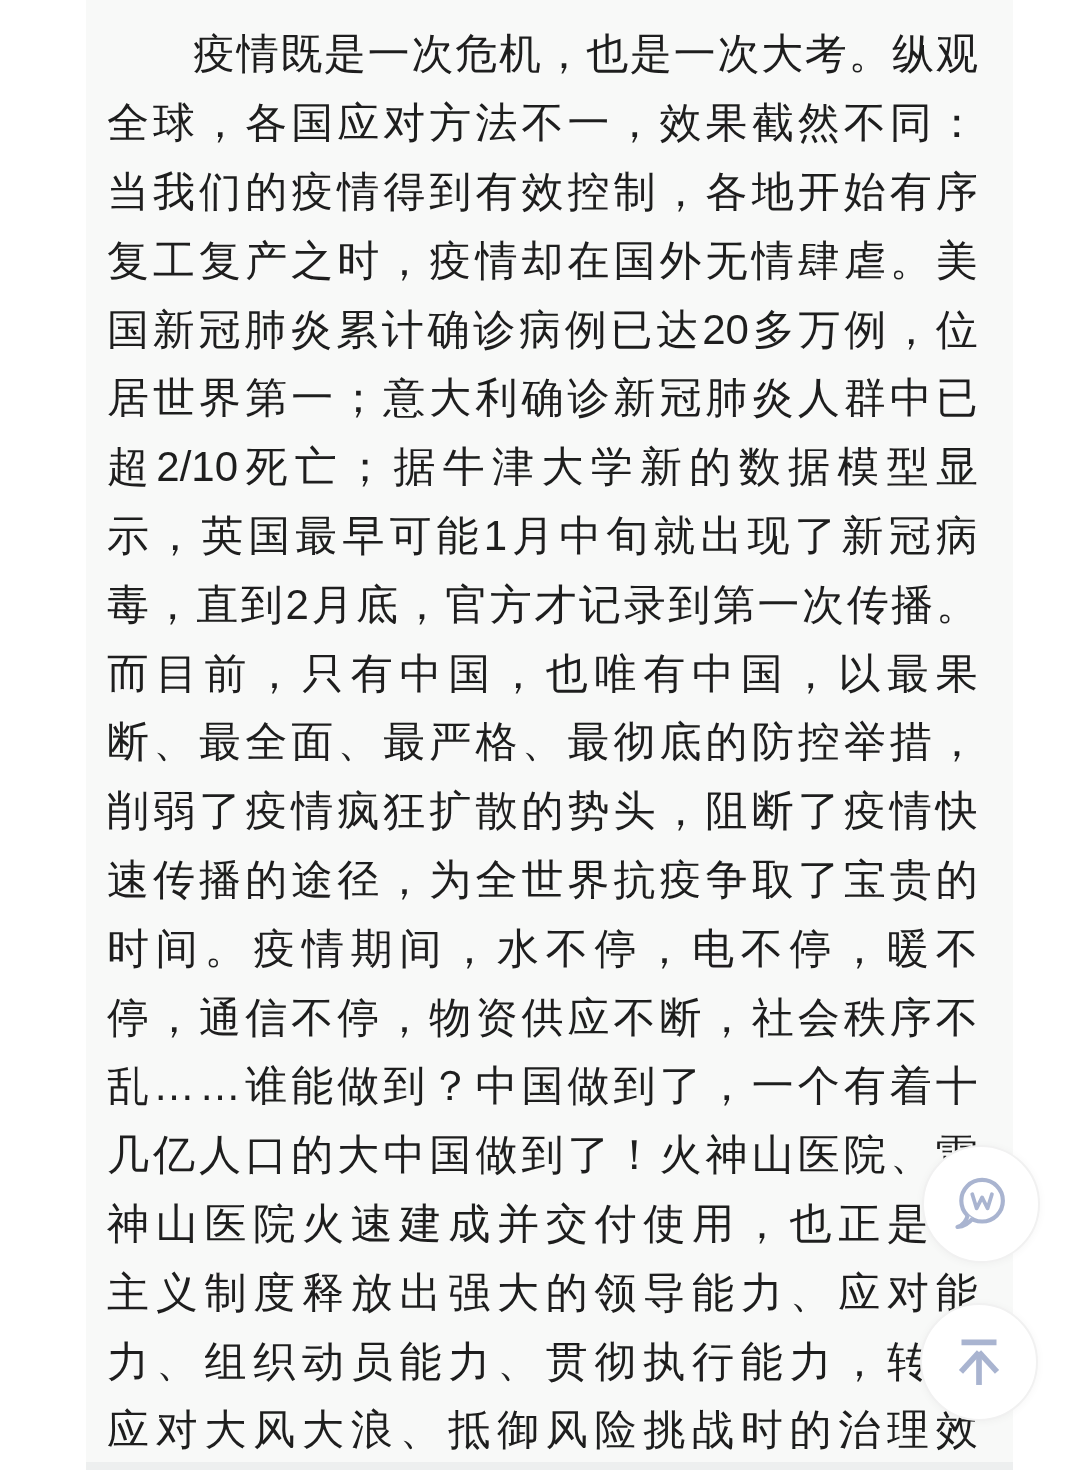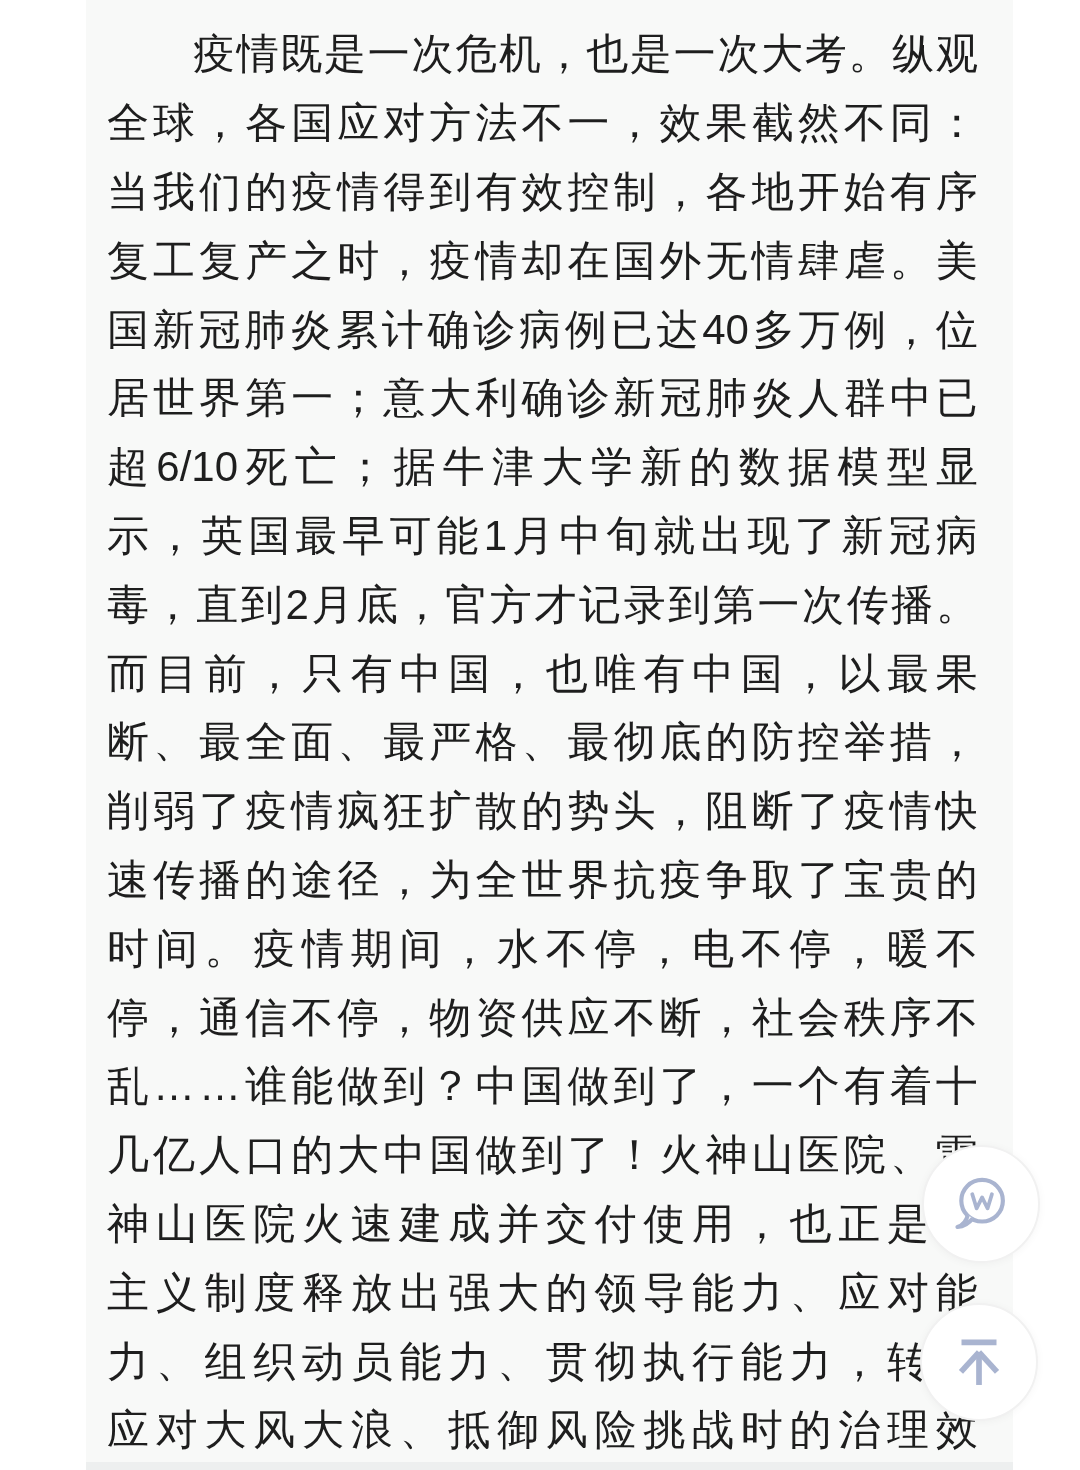--- a/index.html
+++ b/index.html
@@ -153,21 +153,21 @@
           <span>肺</span>
           <span>炎</span>
           <span>累</span>
           <span>计</span>
           <span>确</span>
           <span>诊</span>
           <span>病</span>
           <span>例</span>
           <span>已</span>
           <span>达</span>
-          <span>40</span>
+          <span>20</span>
           <span>多</span>
           <span>万</span>
           <span>例</span>
           <span>，</span>
           <span>位</span>
         </div>
         <div class="line">
           <span>居</span>
           <span>世</span>
           <span>界</span>
@@ -183,21 +183,21 @@
           <span>冠</span>
           <span>肺</span>
           <span>炎</span>
           <span>人</span>
           <span>群</span>
           <span>中</span>
           <span>已</span>
         </div>
         <div class="line">
           <span>超</span>
-          <span>6/10</span>
+          <span>2/10</span>
           <span>死</span>
           <span>亡</span>
           <span>；</span>
           <span>据</span>
           <span>牛</span>
           <span>津</span>
           <span>大</span>
           <span>学</span>
           <span>新</span>
           <span>的</span>

